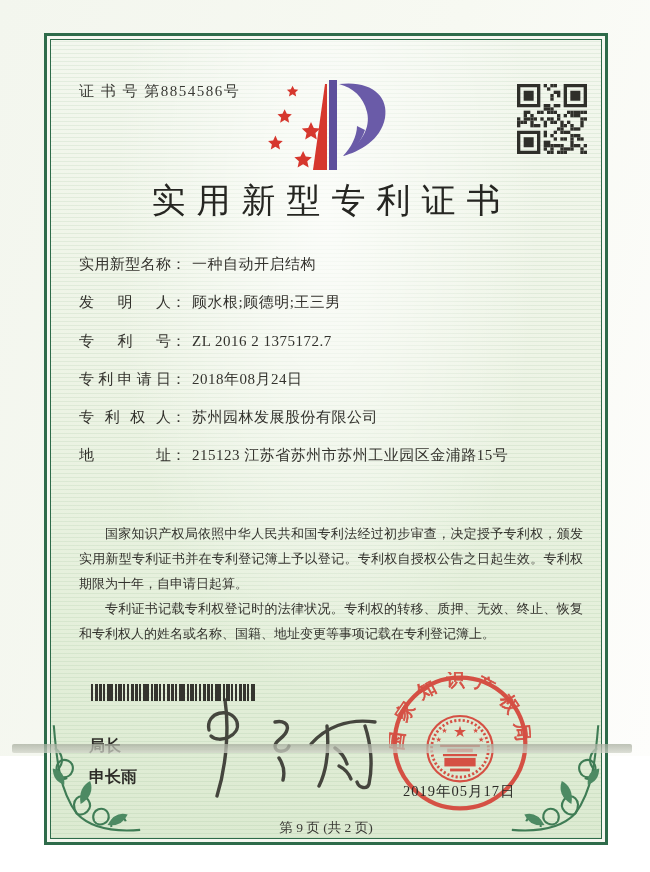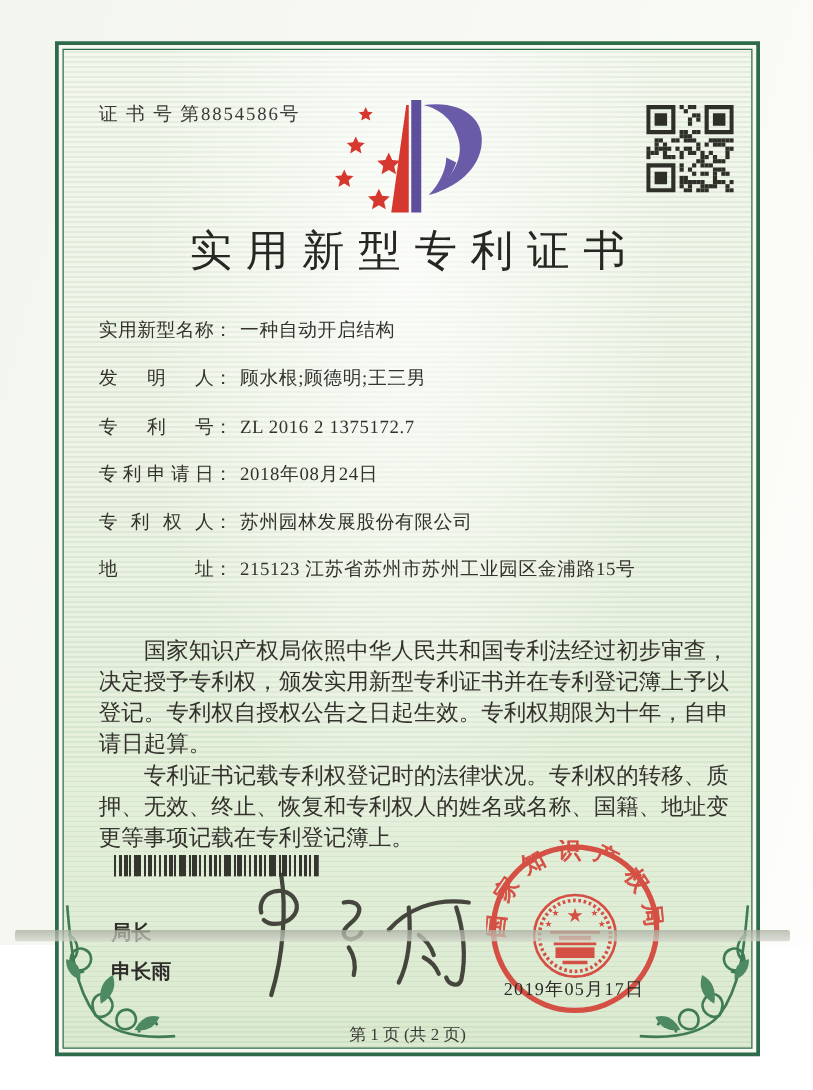--- a/index.html
+++ b/index.html
@@ -40,21 +40,21 @@
   }
   .field-row { left:28px; font-size:15px; color:#33322d; white-space:nowrap; }
   .f-label {
     display:inline-block; width:92px;
     text-align:justify; text-align-last:justify;
   }
   .f-colon { display:inline-block; margin-right:6px; }
   .f-value { letter-spacing:.5px; }
   .grant-no { margin-left:46px; }
   .grant-no .f-label2 { display:inline-block; }
-  .paras { left:28px; top:468px; width:504px; font-size:18px; line-height:25px;
+  .paras { left:28px; top:481px; width:504px; font-size:13px; line-height:25px;
     color:#33322d; text-align:justify; }
   .paras p { text-indent:2em; }
   .barcode {
     left:40px; top:644px; width:164px; height:17px;
     background-image:
       repeating-linear-gradient(90deg,#35352f 0 2px,transparent 2px 4px),
       repeating-linear-gradient(90deg,#35352f 0 1px,transparent 1px 6px),
       repeating-linear-gradient(90deg,#35352f 0 2px,transparent 2px 9px);
   }
   .officer-title { left:38px; top:696px; font-size:16px; font-weight:bold; color:#2e2d29; }
@@ -287,21 +287,21 @@
               <rect x="82" y="108" width="36" height="5" stroke="none"></rect>
               <path d="M76,117 L124,117" stroke-width="3"></path>
               <rect x="78" y="121" width="44" height="12" stroke="none"></rect>
               <rect x="86" y="136" width="28" height="4" stroke="none"></rect>
             </g>
           </g>
         </svg>
       </div>
       <div class="abs seal-date">2019年05月17日</div>
 
-      <div class="abs footer-page">第 1 页 (共 2 页)</div>
+      <div class="abs footer-page">第 9 页 (共 2 页)</div>
 
       <div class="abs corner-bl">
         <svg width="96" height="116" viewBox="0 0 100 120">
           <g fill="none" stroke="#3f7c55" stroke-width="2.2">
             <path d="M6,4 C9,40 12,72 30,96 C46,113 72,115 96,113"></path>
             <path d="M7,28 C14,32 17,41 12,48 C7,55 13,62 20,59"></path>
             <path d="M14,58 C4,52 10,36 21,41 C30,45 26,60 14,58"></path>
             <path d="M30,96 C21,82 35,72 42,82 C48,91 37,100 30,96"></path>
             <path d="M48,104 C43,91 60,86 63,97 C65,106 53,111 48,104"></path>
             <path d="M66,110 C64,99 78,95 81,104"></path>

